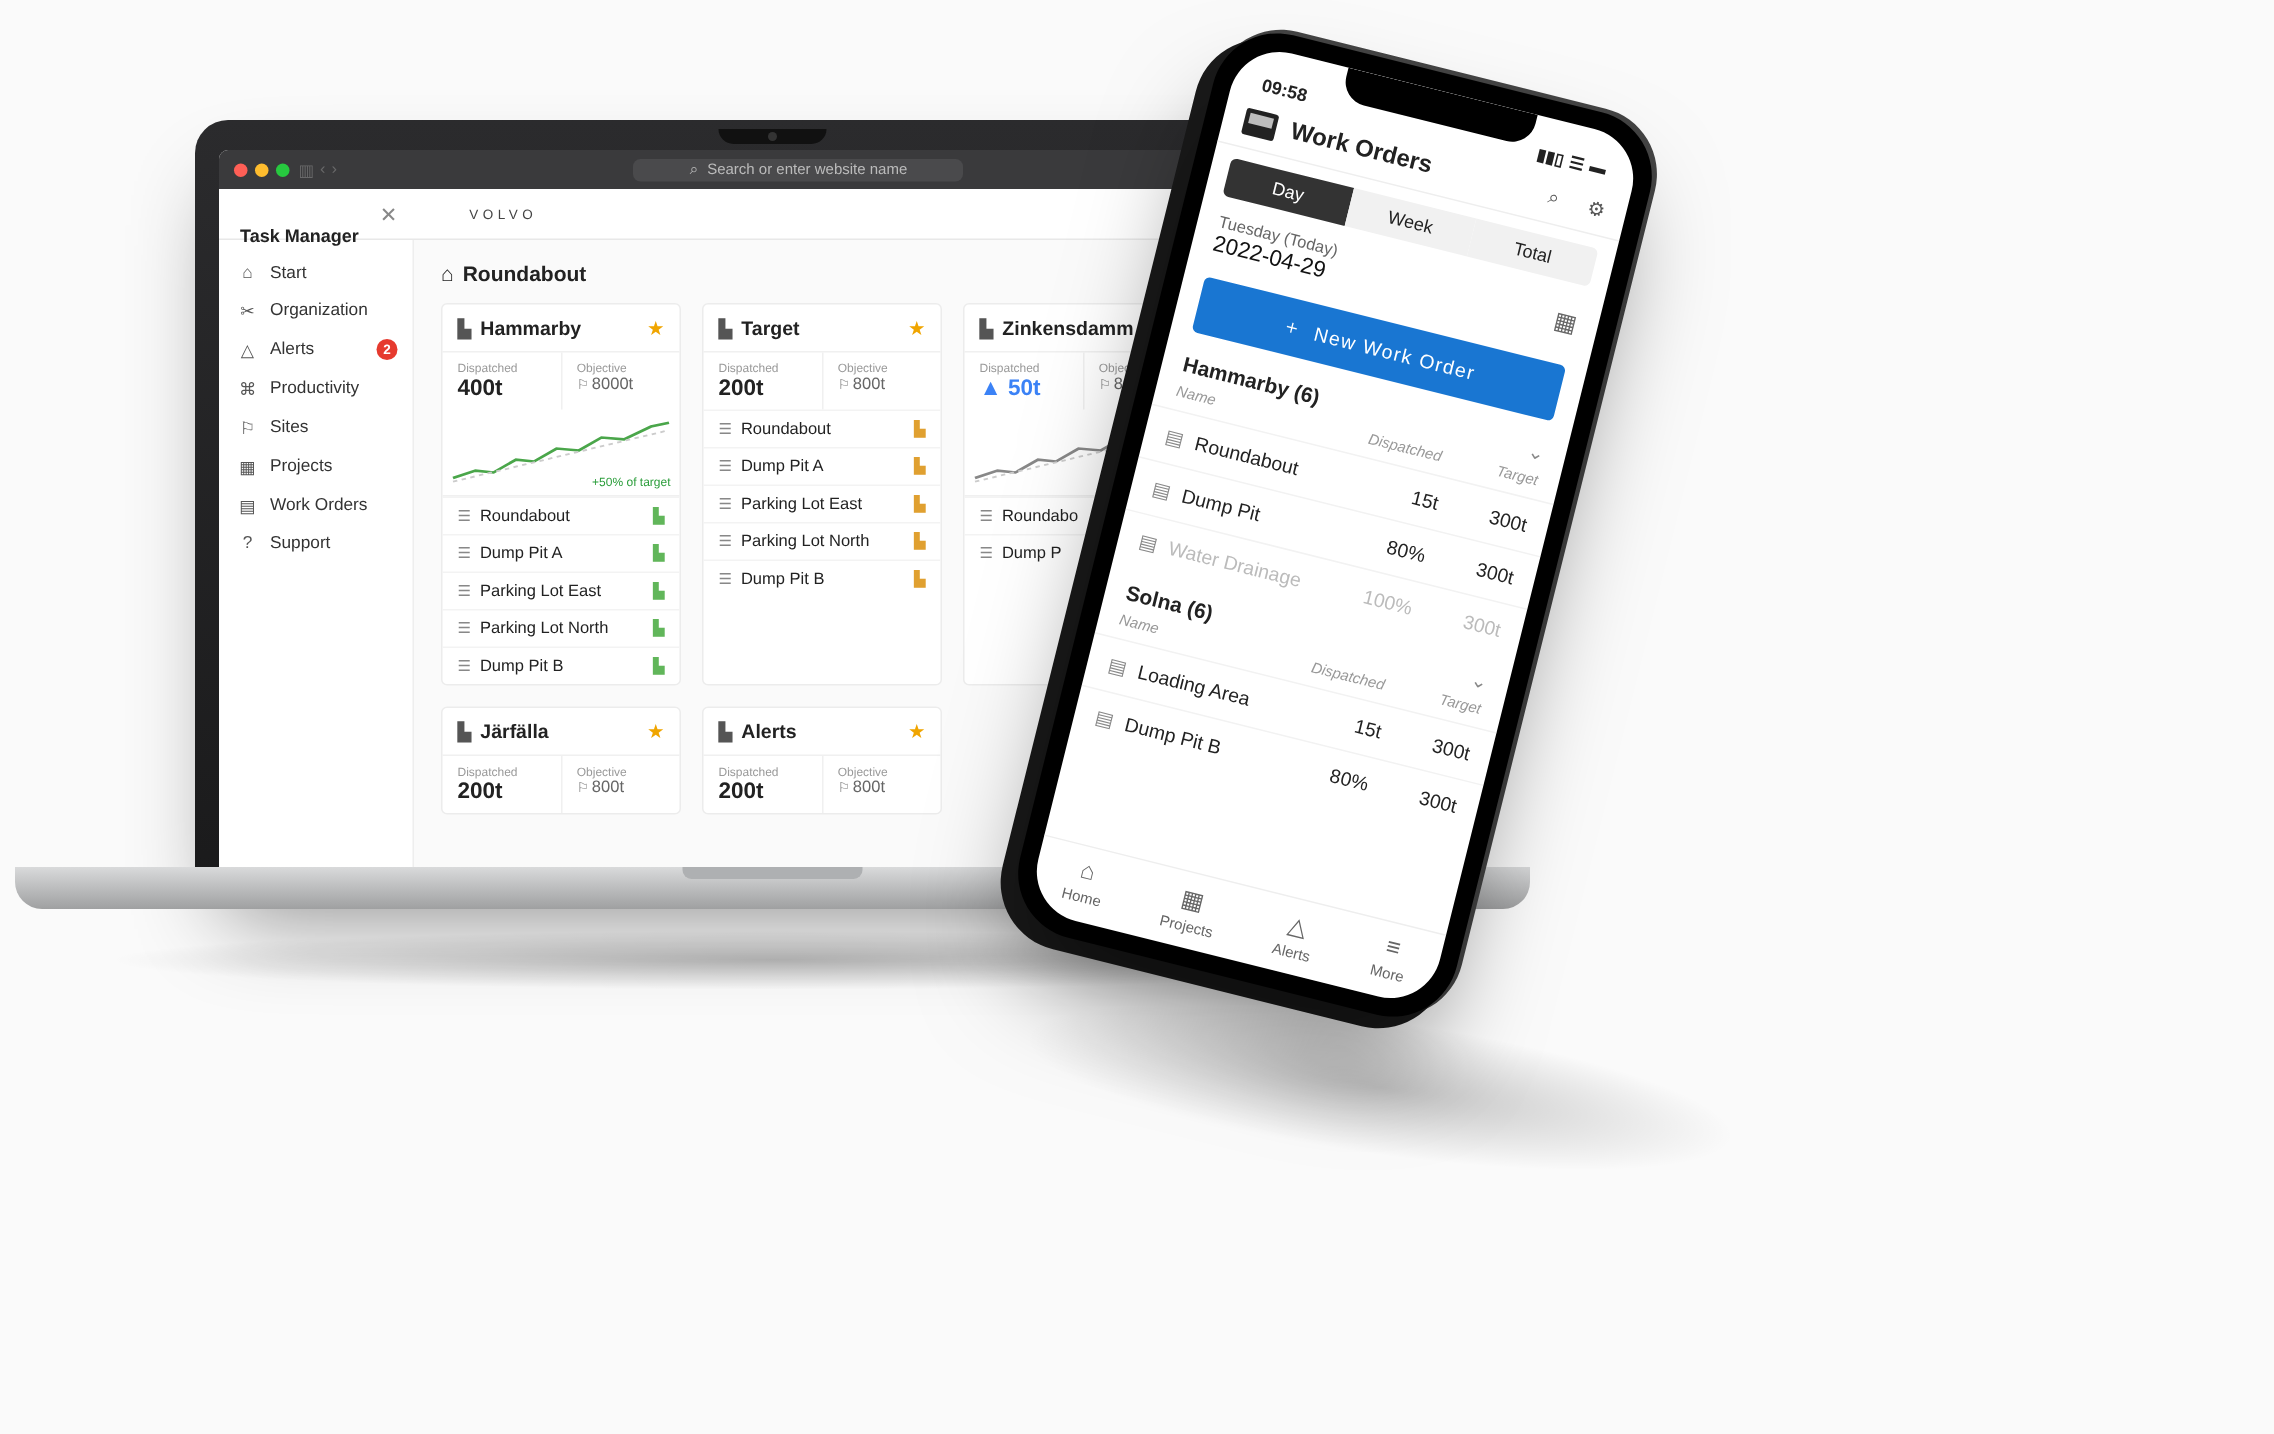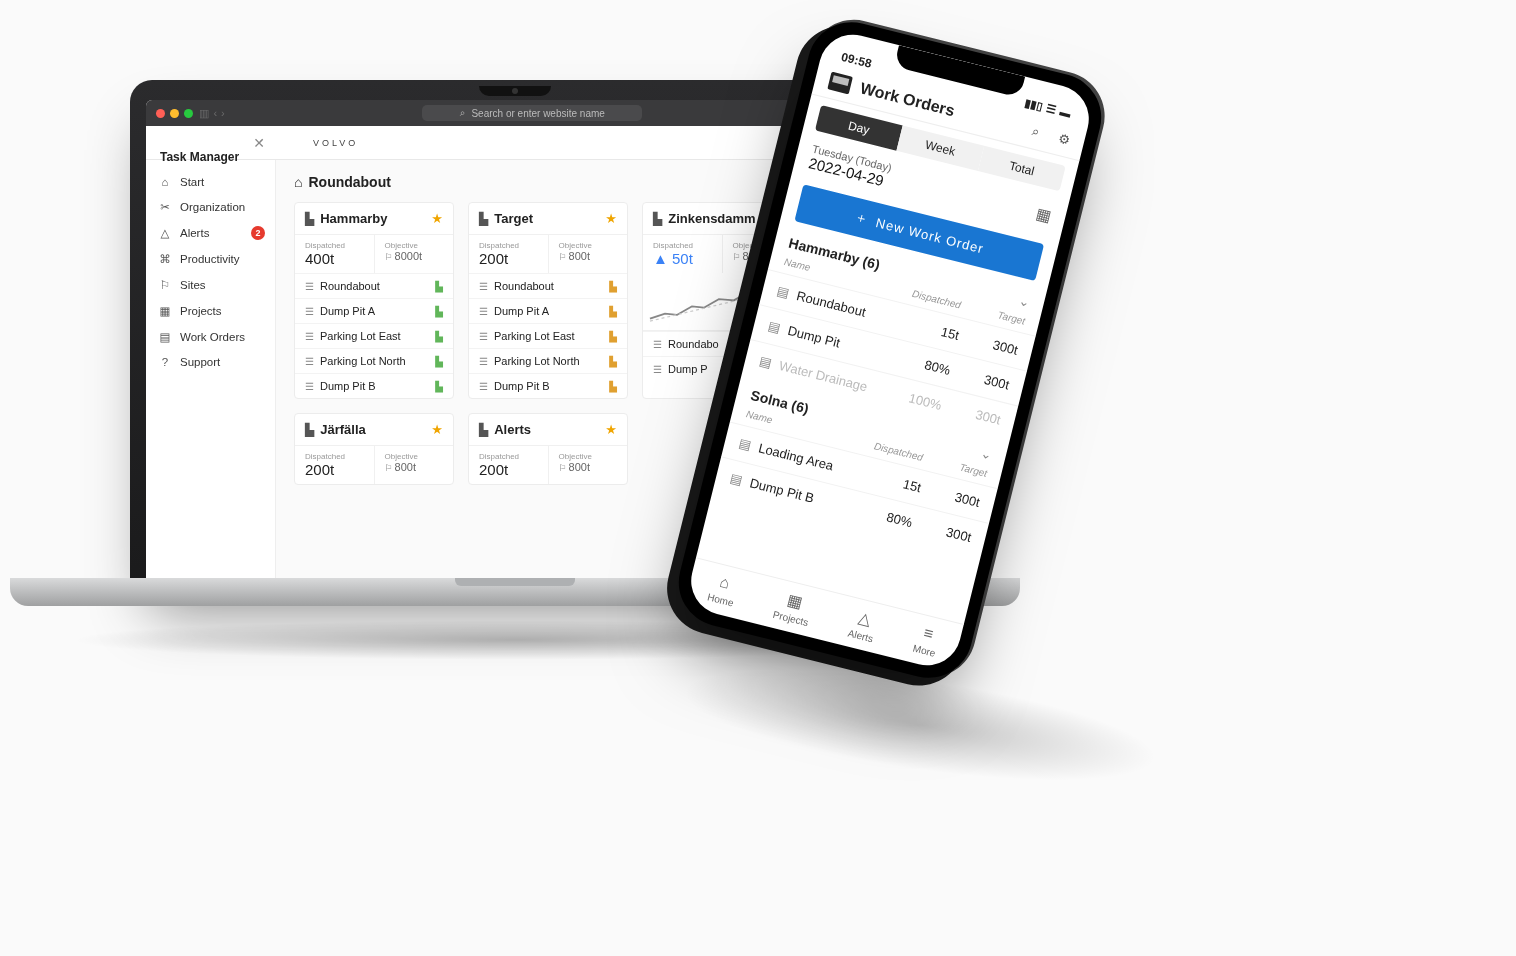--- a/index.html
+++ b/index.html
@@ -96,21 +96,21 @@
     display:flex;align-items:center;gap:6px;padding:8px 10px;
     border-bottom:1px solid #f0f0f0;
   }
   .card-head .site-ic{font-size:12px;color:#555;}
   .card-head .site-name{font-weight:600;font-size:13px;flex:1;}
   .star{color:#f0a500;font-size:13px;}
   .metrics{display:flex;}
   .metric{flex:1;padding:6px 10px;}
   .metric+.metric{border-left:1px solid #f0f0f0;}
   .metric-lbl{font-size:8px;color:#999;}
-  .metric-val{font-size:15px;font-weight:400;}
+  .metric-val{font-size:15px;font-weight:700;}
   .metric-val.small{font-size:11px;font-weight:500;color:#666;}
   .flag{font-size:9px;color:#777;margin-right:2px;}
   .warn{color:#3b82f6;}
   .chart{height:58px;position:relative;border-bottom:1px solid #f0f0f0;padding:4px;}
   .chart svg{width:100%;height:100%;}
   .chart-note{position:absolute;bottom:4px;right:6px;font-size:8px;}
   .note-green{color:#2a9d3a;}
   .note-orange{color:#e09a1a;}
   .projects{}
   .proj-row{
@@ -292,20 +292,26 @@
     <div class="metrics">
       <div class="metric">
         <div class="metric-lbl">Dispatched</div>
         <div class="metric-val ">400t</div>
       </div>
       <div class="metric">
         <div class="metric-lbl">Objective</div>
         <div class="metric-val small"><span class="flag">⚐</span>8000t</div>
       </div>
     </div>
+                  <div class="chart"><svg viewBox="0 0 100 40" preserveAspectRatio="none">
+  <polyline points="2,34 12,30 20,31 30,24 38,25 48,18 58,19 68,12 78,13 90,6 98,4" fill="none" stroke="#4aa64a" stroke-width="1.4"></polyline>
+  <polyline points="2,36 98,8" fill="none" stroke="#ccc" stroke-width="1" stroke-dasharray="2 2"></polyline>
+</svg>
+      <div class="chart-note note-green">+50% of target</div>
+    </div>
                   <div class="projects">
                     <div class="proj-row">
         <span class="pic">☰</span>
         <span class="pname">Roundabout</span>
         <span class="trend ">▙</span>
       </div>
                     <div class="proj-row">
         <span class="pic">☰</span>
         <span class="pname">Dump Pit A</span>
         <span class="trend ">▙</span>

